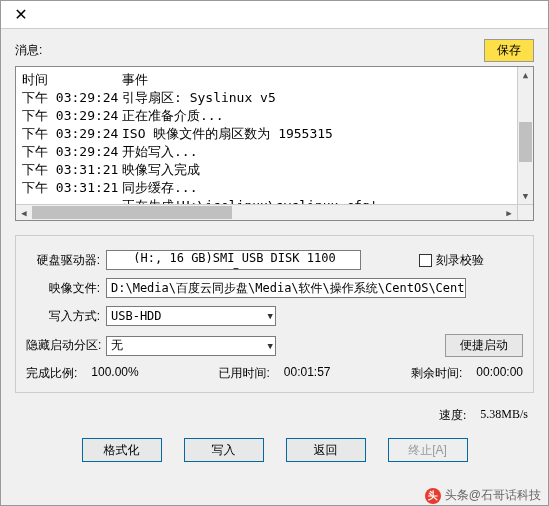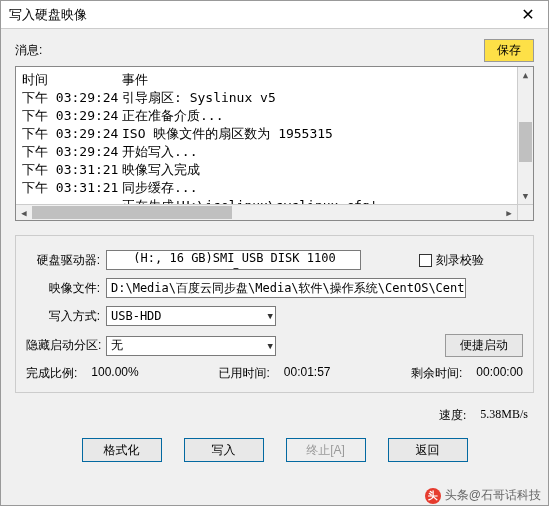--- a/index.html
+++ b/index.html
@@ -45,21 +45,20 @@
     .main-btn { width: 80px; height: 24px; border: 1px solid #0369a1; background: #e8e8e8; cursor: pointer; font-size: 12px; }
     .main-btn.disabled { color: #999; background: #eee; cursor: default; }
     .footer { position: absolute; bottom: 2px; right: 8px; display: flex; align-items: center; gap: 4px; font-size: 12px; color: #666; }
     .footer-icon { width: 16px; height: 16px; border-radius: 50%; background: #e63b2e; color:#fff; display:flex; align-items:center; justify-content:center; font-size:10px; font-weight:bold;}
   </style>
 </head>
 <body>
 
 <div class="window">
   <div class="titlebar">
-    <div class="title">写入硬盘映像</div>
     <div class="close-btn">
       <span>✕</span>
     </div>
   </div>
 
   <div class="content">
     <div class="msg-row">
       <span>消息:</span>
       <span class="save-btn">保存</span>
     </div>
@@ -172,22 +171,22 @@
     </div>
 
     <div class="speed-row">
       <span>速度:</span>
       <span>5.38MB/s</span>
     </div>
 
     <div class="btn-bar">
       <button class="main-btn">格式化</button>
       <button class="main-btn">写入</button>
+      <button class="main-btn">返回</button>
       <button class="main-btn disabled">终止[A]</button>
-      <button class="main-btn">返回</button>
     </div>
   </div>
 </div>
 
 <div class="footer">
   <span class="footer-icon">头</span>
   <span>头条@石哥话科技</span>
 </div>
 
 </body></html>

